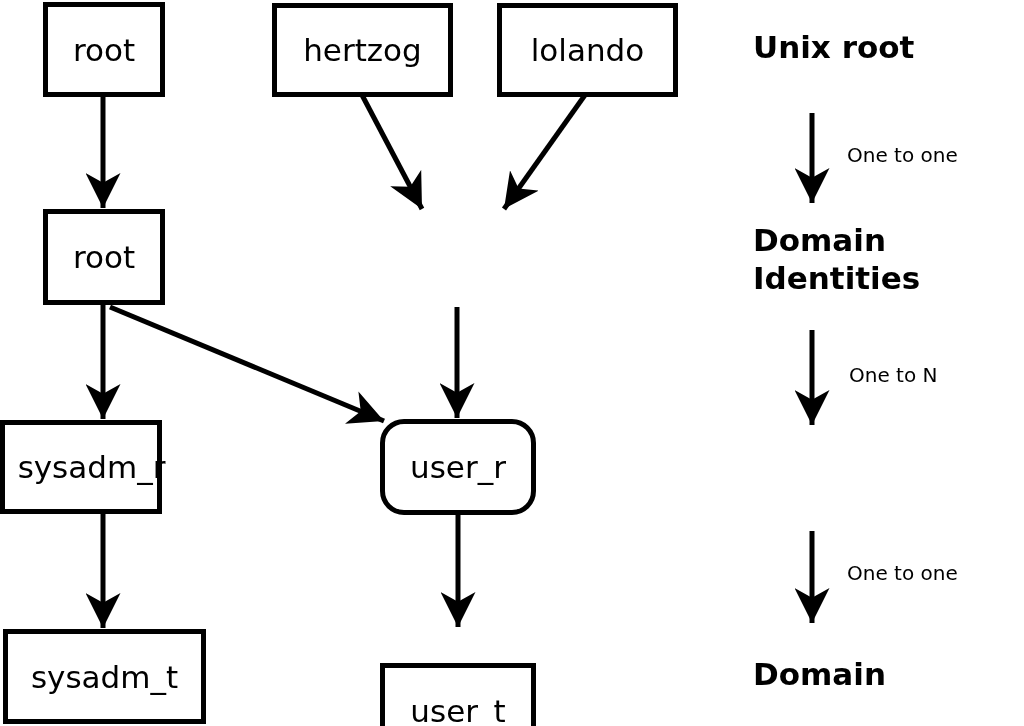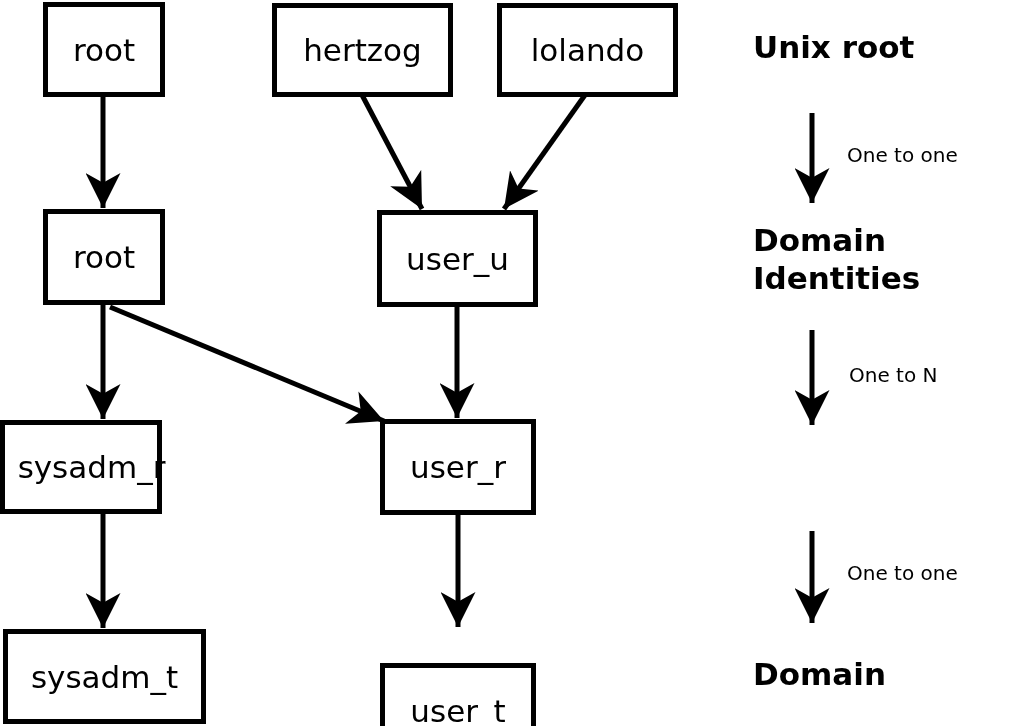--- a/index.html
+++ b/index.html
@@ -84,28 +84,25 @@
   <div class="node" style="left:272px; top:3px;   width:181px; height:94px;">
     <span>hertzog</span>
   </div>
   <div class="node" style="left:497px; top:3px;   width:181px; height:94px;">
     <span>lolando</span>
   </div>
 
   <div class="node" style="left:43px;  top:209px; width:122px; height:96px;">
     <span>root</span>
   </div>
-  <div class="node" style="left:377px; top:210px; width:161px; height:97px;">
-    <span>user_u</span>
-  </div>
 
   <div class="node" style="left:0;   top:420px; width:162px; height:94px;padding-left:21px;">
     <span>sysadm_r</span>
   </div>
-  <div class="node" style="left:380px; top:419px; width:156px; height:96px;">
+  <div class="node" style="left:380px; top:419px; width:156px; height:96px;border-radius:24px;">
     <span>user_r</span>
   </div>
 
   <div class="node" style="left:3px;   top:629px; width:203px; height:95px;">
     <span>sysadm_t</span>
   </div>
   <div class="node" style="left:380px; top:628px; width:156px; height:95px;margin-top:35px;">
     <span>user_t</span>
   </div>
 

